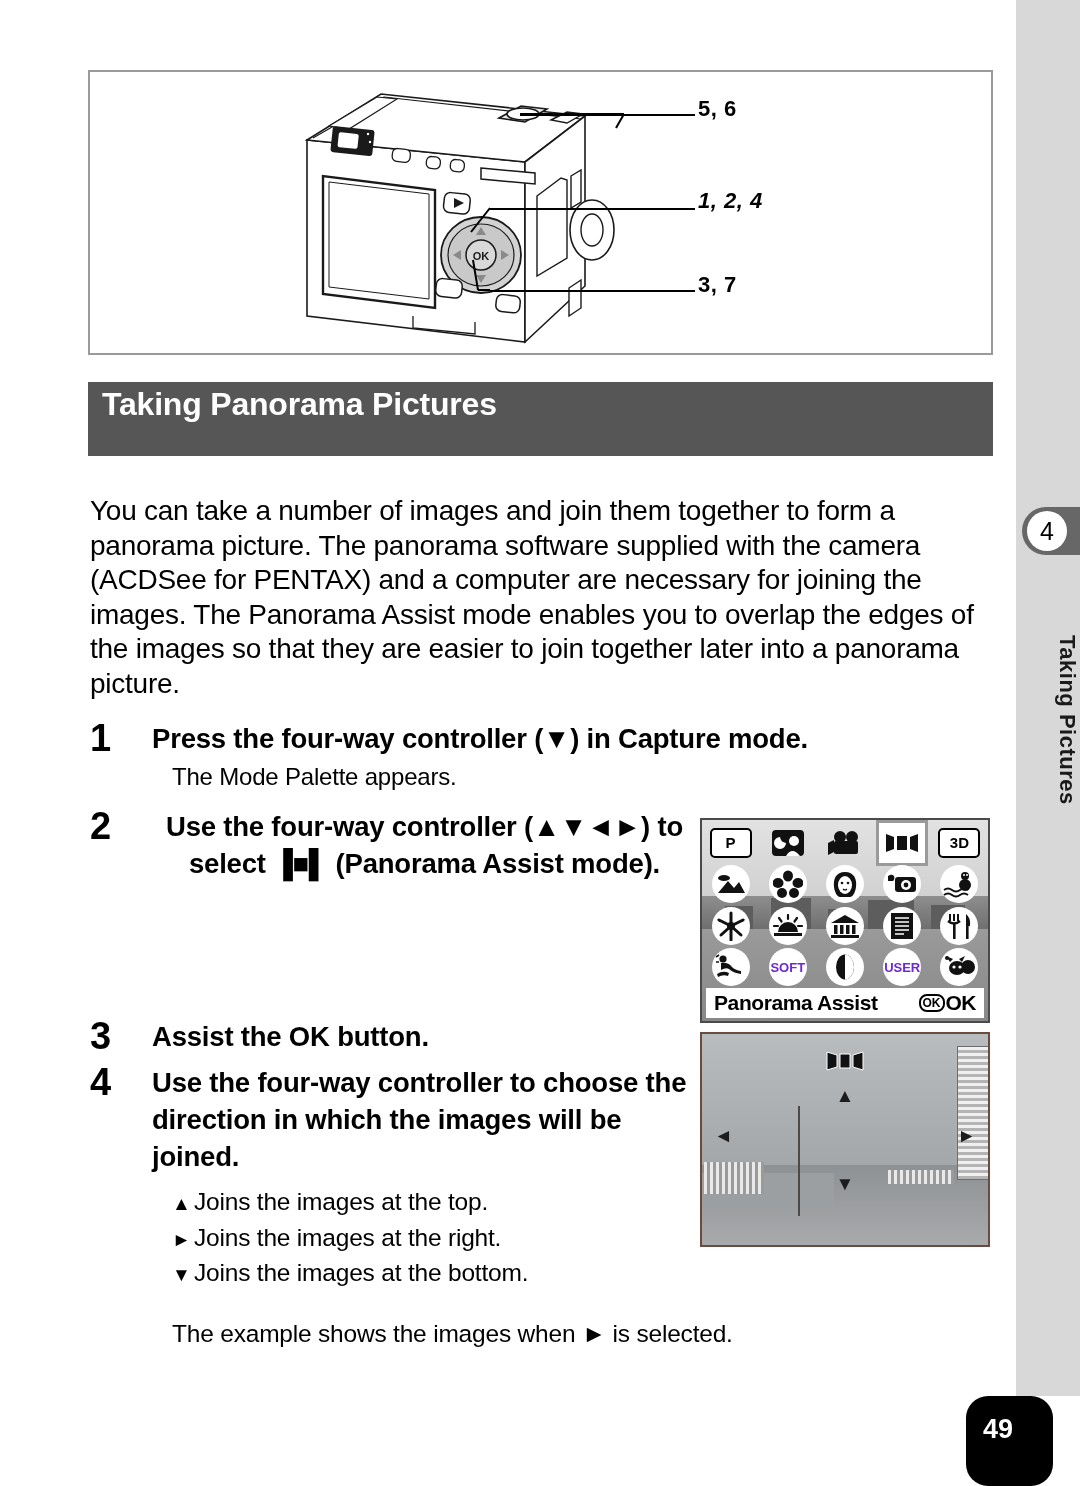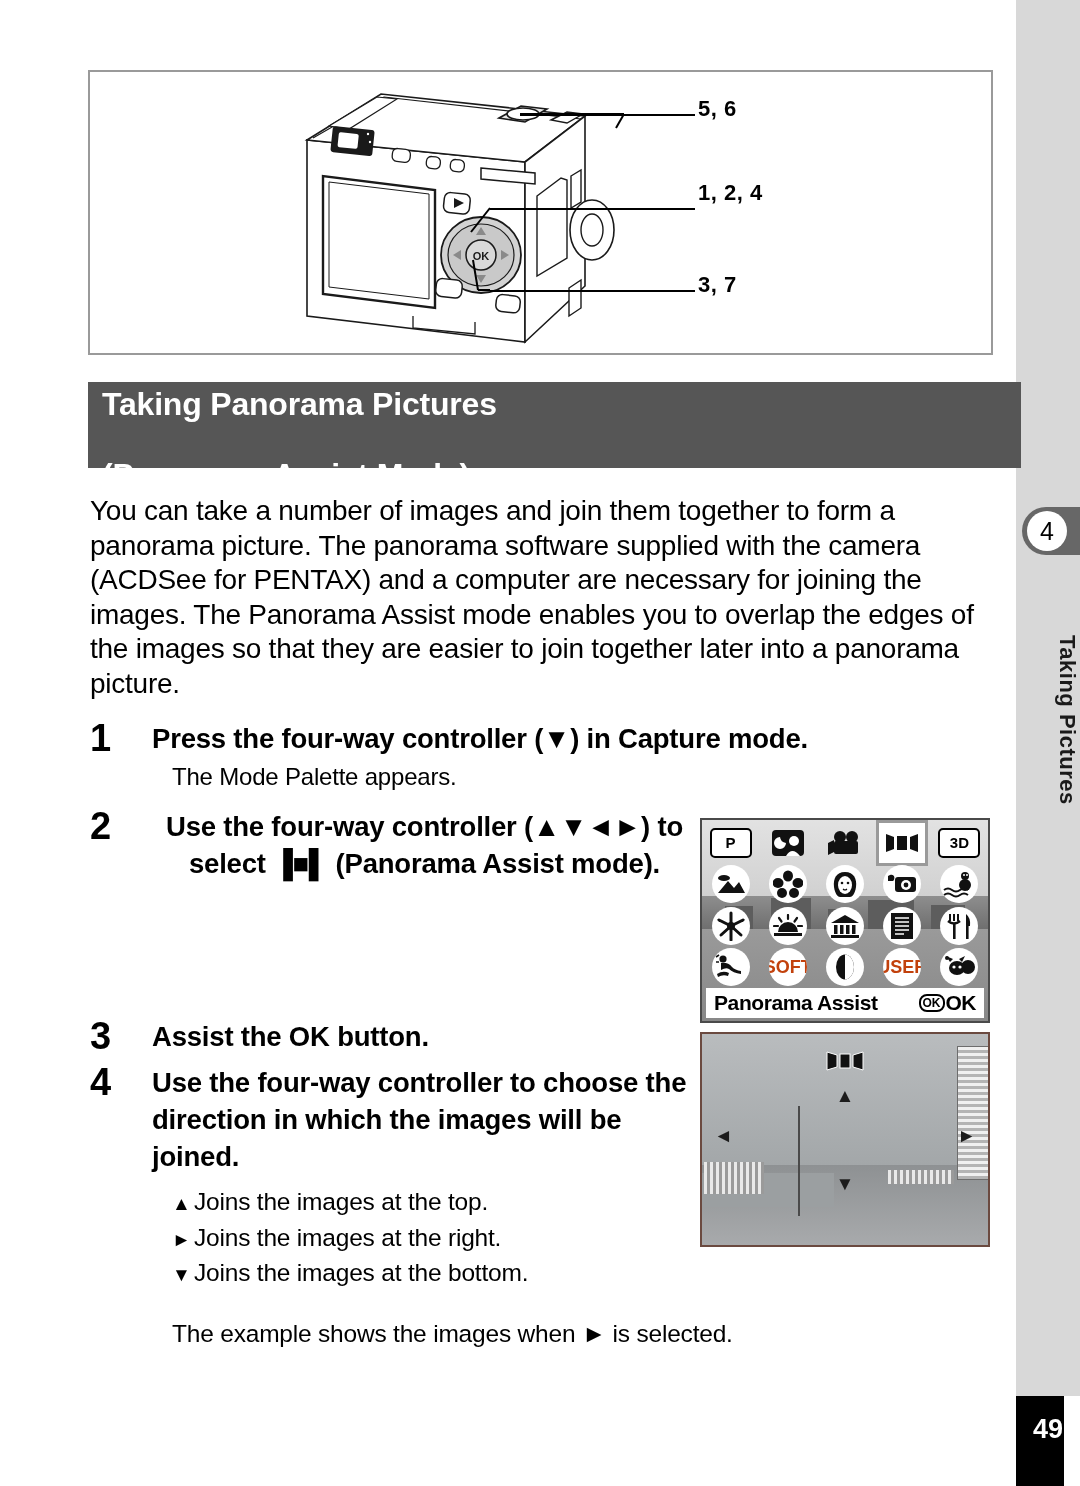--- a/index.html
+++ b/index.html
@@ -61,25 +61,26 @@
     font-weight: bold;
     letter-spacing: 0.5px;
     writing-mode: vertical-rl;
     text-orientation: mixed;
     color: #1a1a1a;
   }
 
   
   #page-number-box {
     position: absolute;
-    left: 1016px;
+    left: 966px;
     top: 1396px;
-    width: 48px;
+    width: 87px;
     height: 90px;
     background: #000000;
+    border-radius: 22px;
   }
   #page-number-text {
     position: absolute;
     left: 0;
     top: 18px;
     width: 64px;
     text-align: center;
     color: #ffffff;
     font-size: 27px;
     font-weight: bold;
@@ -113,24 +114,23 @@
     height: 2px;
     background: #000;
   }
 
   
   #title-banner {
     position: absolute;
     left: 88px;
     top: 382px;
     width: 905px;
-    height: 86px;
+    height: 74px;
     background: #565656;
     color: #ffffff;
-    padding-left: 28px;
   }
   #title-banner .line {
     position: absolute;
     left: 14px;
     font-size: 32px;
     font-weight: bold;
     letter-spacing: -0.2px;
     white-space: nowrap;
   }
   #title-line-1 { top: 4px; }
@@ -268,23 +268,23 @@
     position: relative;
   }
   .mode-circle {
     width: 38px;
     height: 38px;
     border-radius: 50%;
     background: #ffffff;
     display: flex;
     align-items: center;
     justify-content: center;
-    font-size: 18px;
-    font-weight: bold;
-    color: #c2410c;
+    font-size: 13px;
+    font-weight: bold;
+    color: #6d28d9;
     overflow: hidden;
   }
   .mode-square {
     width: 42px;
     height: 30px;
     background: #ffffff;
     display: flex;
     align-items: center;
     justify-content: center;
     font-size: 15px;
@@ -521,21 +521,21 @@
     <path d="M534 42 L430 42" stroke="#000" stroke-width="2" fill="none"></path>
     <path d="M430 42 L430 42" stroke="#000" stroke-width="2" fill="none"></path>
     <line x1="534" y1="42" x2="526" y2="56" stroke="#000" stroke-width="2"></line>
     <line x1="400" y1="136" x2="400" y2="136" stroke="#000" stroke-width="2"></line>
     <line x1="400" y1="136" x2="381" y2="160" stroke="#000" stroke-width="2"></line>
     <line x1="400" y1="218" x2="388" y2="218" stroke="#000" stroke-width="2"></line>
     <line x1="388" y1="218" x2="383" y2="188" stroke="#000" stroke-width="2"></line>
   </svg>
 
   <div class="callout-label" style="left:608px; top:24px;">5, 6</div>
-  <div class="callout-label" style="left:608px; top:108px;">1, 2, 4</div>
+  <div class="callout-label" style="left:608px; top:116px;font-style:italic;">1, 2, 4</div>
   <div class="callout-label" style="left:608px; top:200px;">3, 7</div>
 </div>
 
 <div id="title-banner">
   <div class="line" id="title-line-1">Taking Panorama Pictures</div>
   <div class="line" id="title-line-2">(Panorama Assist Mode)</div>
 </div>
 
 <div id="intro-paragraph">You can take a number of images and join them together to form a panorama picture. The panorama software supplied with the camera (ACDSee for PENTAX) and a computer are necessary for joining the images. The Panorama Assist mode enables you to overlap the edges of the images so that they are easier to join together later into a panorama picture.</div>
 

